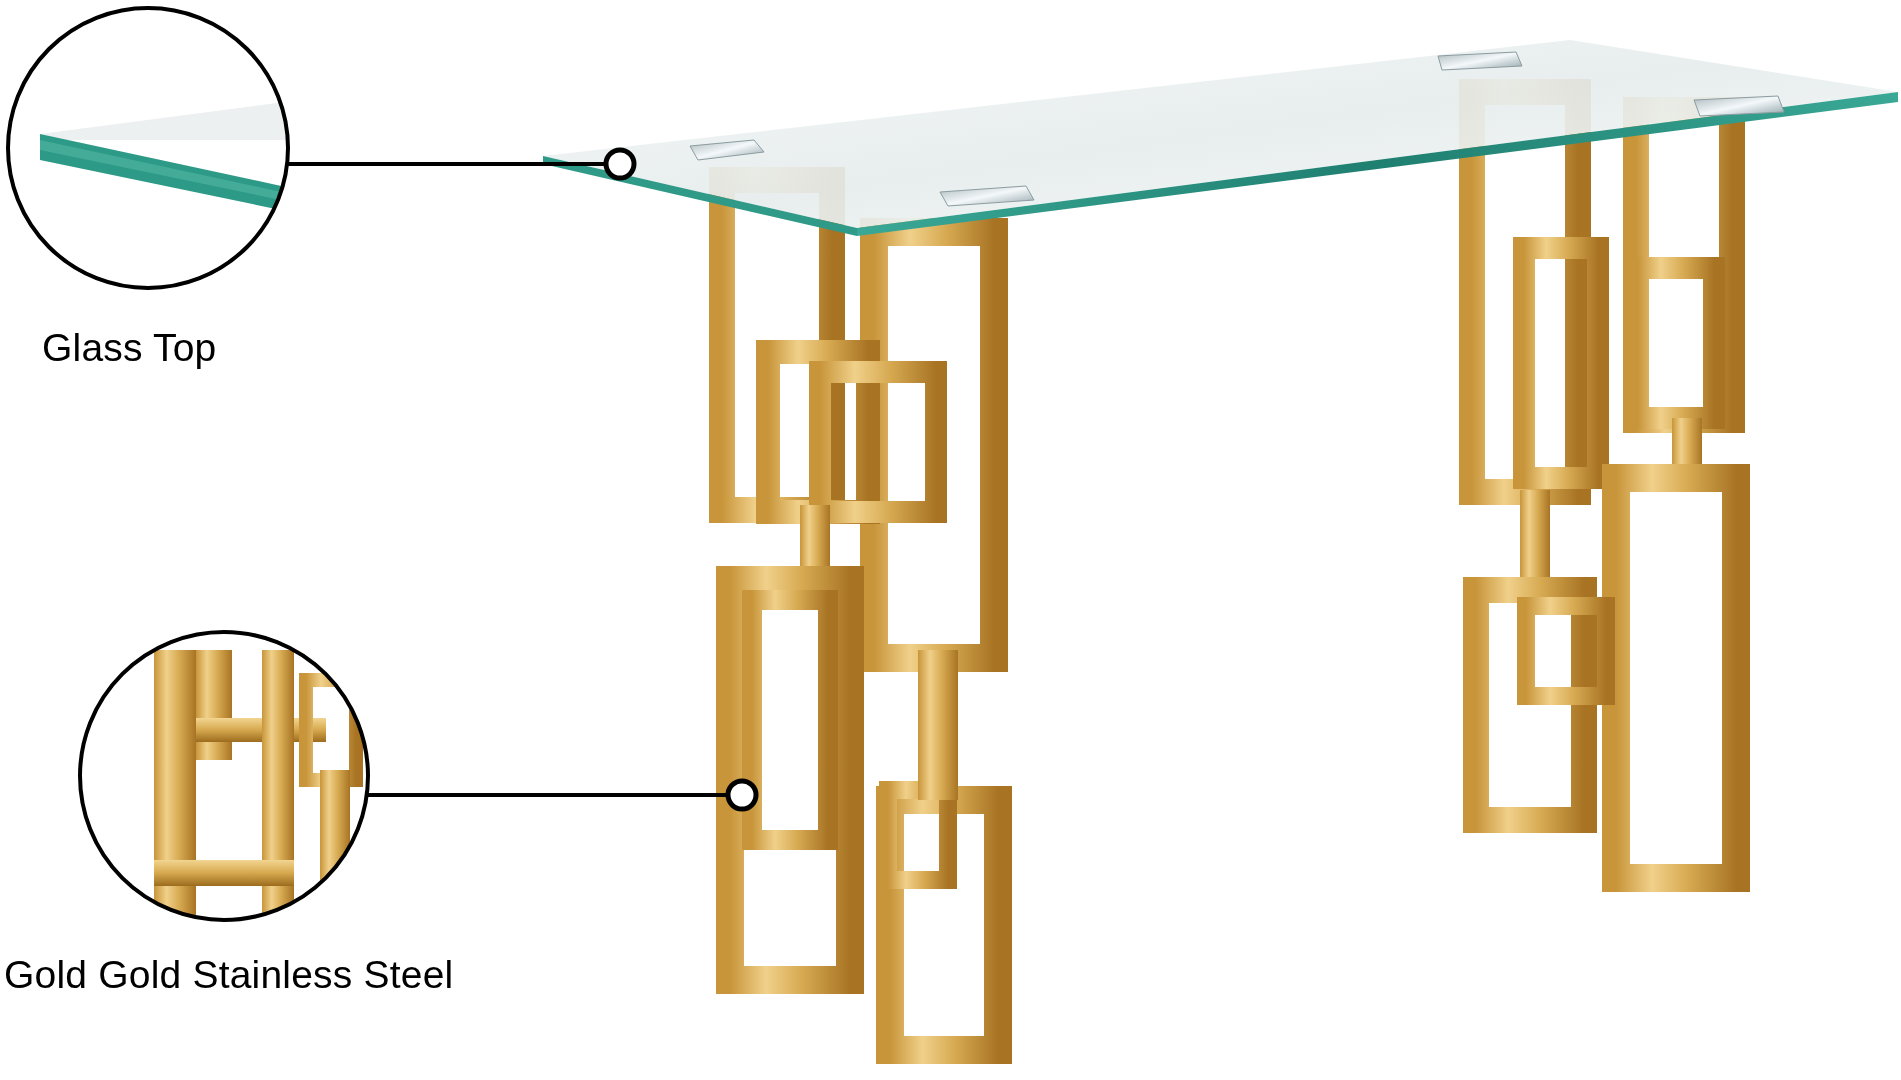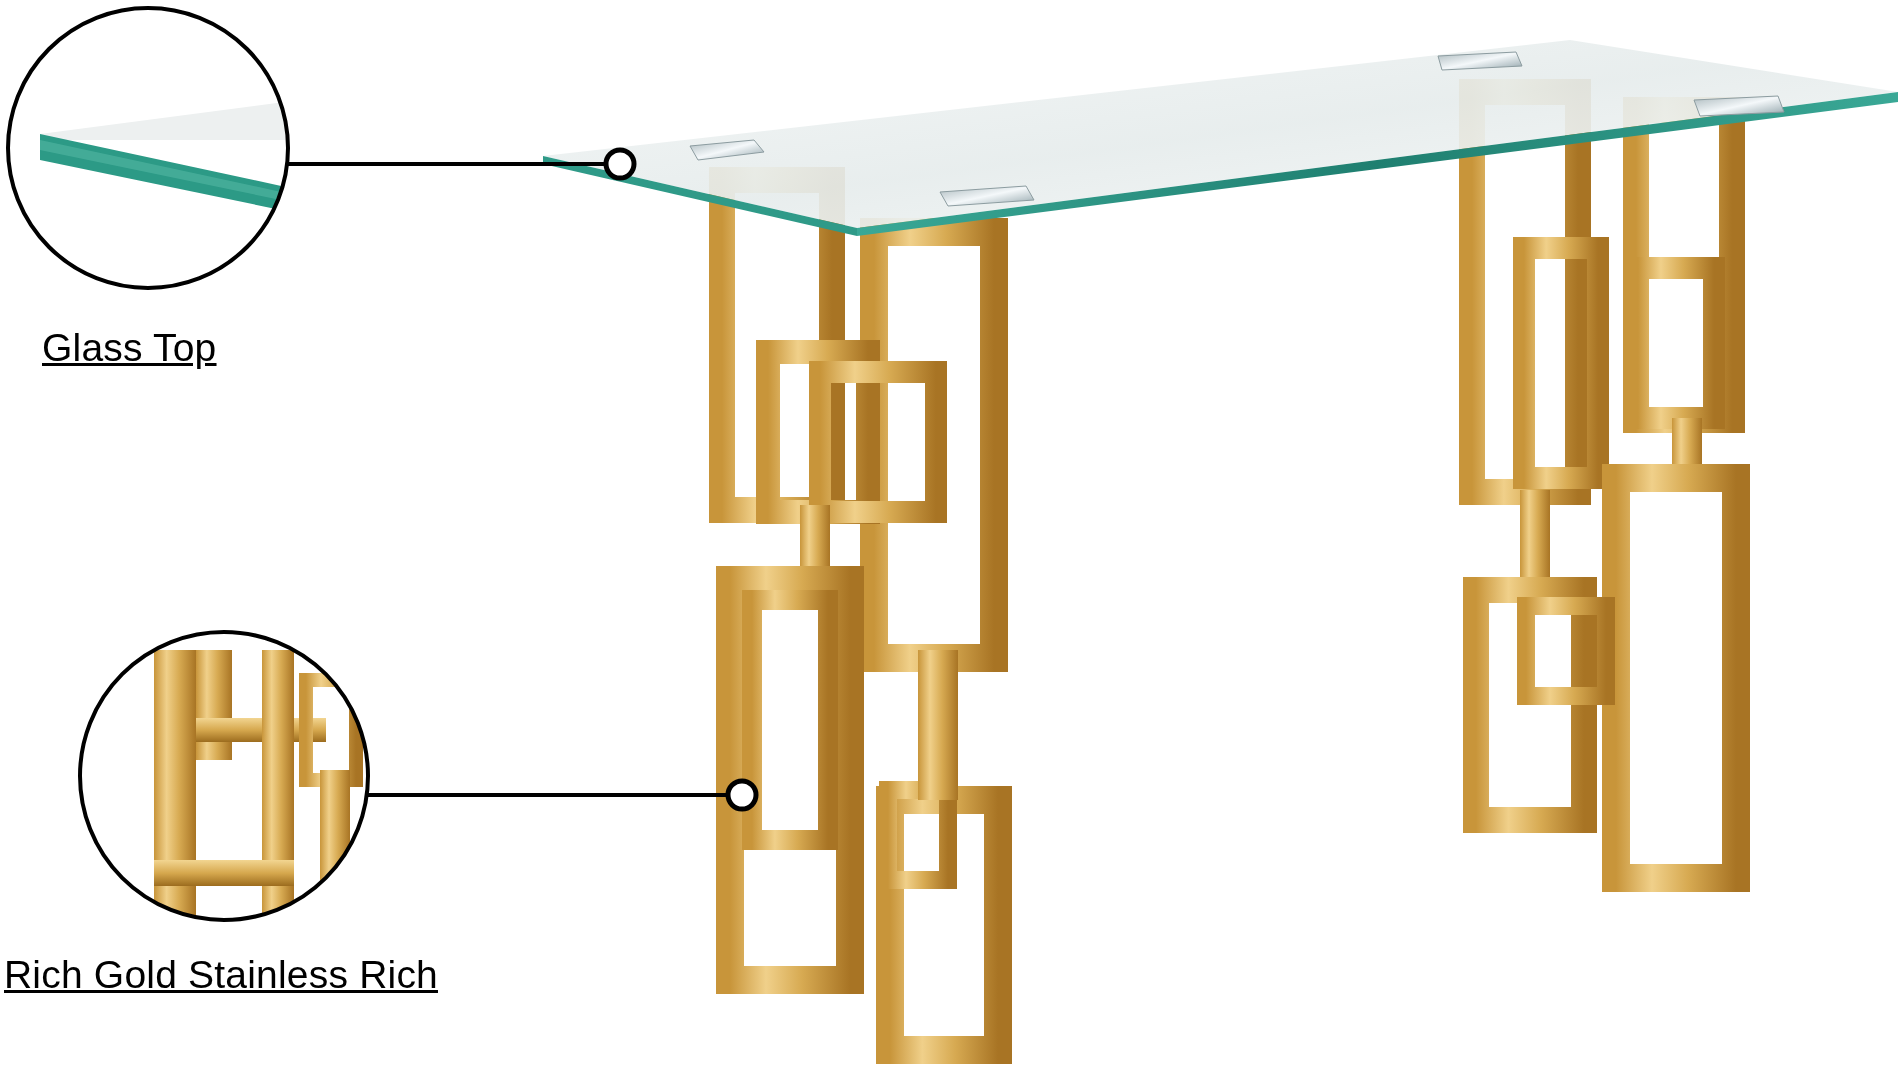--- a/index.html
+++ b/index.html
@@ -1,18 +1,18 @@
 <!DOCTYPE html>
 <html><head>
 <meta charset="utf-8">
 <style>
   html, body { margin: 0; padding: 0; background: #ffffff; }
   body { width: 1901px; height: 1080px; position: relative; overflow: hidden; font-family: "Liberation Sans", sans-serif; }
   #stage { position: absolute; left: 0; top: 0; width: 1901px; height: 1080px; }
-  .label { position: absolute; color: #000; font-family: "Liberation Sans", sans-serif; white-space: nowrap; letter-spacing: 0.2px; text-decoration: underline; }
+  .label { position: absolute; color: #000; font-family: "Liberation Sans", sans-serif; white-space: nowrap; letter-spacing: 0.2px; }
   #label-glass { left: 42px; top: 326px; font-size: 39px; }
   #label-steel { left: 4px; top: 953px; font-size: 39px; }
 </style>
 </head>
 <body>
 
 <div id="stage">
 <svg width="1901" height="1080" viewBox="0 0 1901 1080" xmlns="http://www.w3.org/2000/svg">
   <defs>
     <linearGradient id="goldV" x1="0" y1="0" x2="1" y2="0">
@@ -116,13 +116,13 @@
       <rect x="154" y="860" width="140" height="26" fill="url(#goldH)"></rect>
     </g>
     <circle cx="224" cy="776" r="144" fill="none" stroke="#000" stroke-width="4"></circle>
     <line x1="368" y1="795" x2="728" y2="795" stroke="#000" stroke-width="4"></line>
     <circle cx="742" cy="795" r="14" fill="#fff" stroke="#000" stroke-width="5"></circle>
   </g>
 </svg>
 </div>
 
 <div id="label-glass" class="label">Glass Top</div>
-<div id="label-steel" class="label">Rich Gold Stainless Rich</div>
+<div id="label-steel" class="label">Gold Gold Stainless Steel</div>
 
 </body></html>

